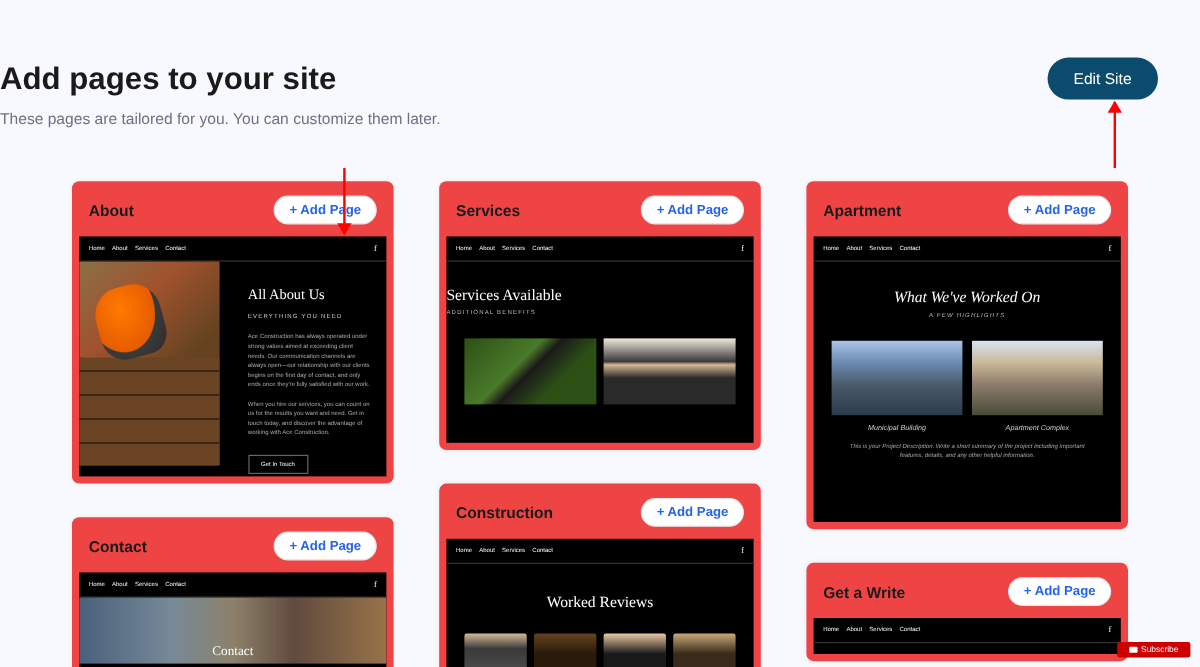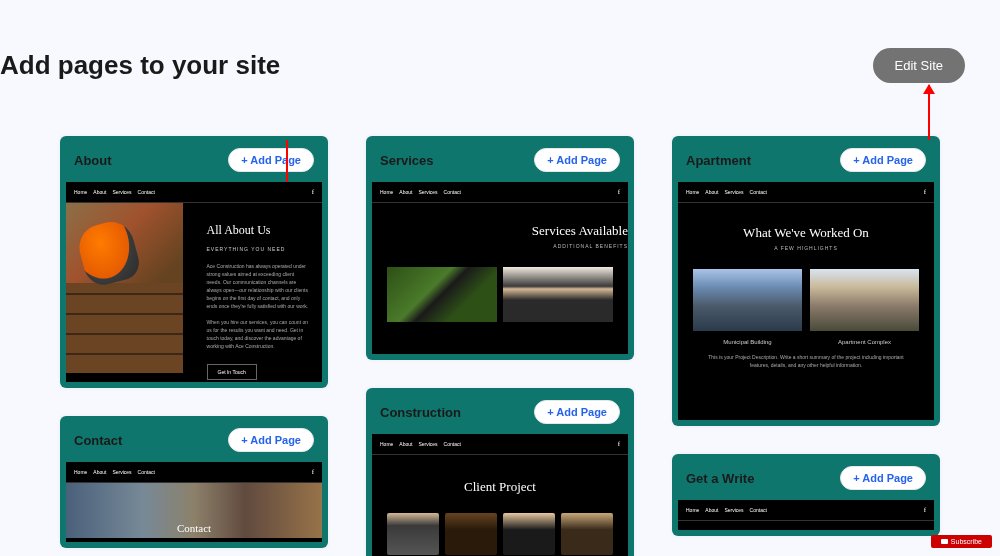--- a/index.html
+++ b/index.html
@@ -27,21 +27,21 @@
       margin-bottom: 10px;
     }
     .subtitle {
       font-size: 13px;
       color: #6b7280;
     }
     .edit-site-btn {
       position: absolute;
       top: 48px;
       right: 35px;
-      background: #737373;
+      background: #0c4a6e;
       color: white;
       border: none;
       padding: 10px 22px;
       border-radius: 20px;
       font-size: 13px;
       font-weight: 500;
       cursor: pointer;
     }
     .arrow-right {
       position: absolute;
@@ -88,21 +88,21 @@
       grid-template-columns: repeat(3, 1fr);
       gap: 38px;
       padding: 25px 60px 0 60px;
     }
     .col {
       display: flex;
       flex-direction: column;
       gap: 28px;
     }
     .card {
-      background: #0f766e;
+      background: #ef4444;
       border-radius: 6px;
       padding: 6px;
       box-shadow: 0 0 4px rgba(0,0,0,0.06);
     }
     .card-header {
       display: flex;
       justify-content: space-between;
       align-items: center;
       padding: 6px 8px 10px 8px;
     }
@@ -184,42 +184,42 @@
       display: inline-block;
       border: 1px solid #666;
       padding: 4px 10px;
       font-size: 5px;
       color: #fff;
       margin-top: 6px;
     }
 
     
     .services-preview { height: 172px; }
-    .services-body { text-align: right; color: #fff; padding: 20px 0 0 0; }
+    .services-body { text-align: left; color: #fff; padding: 20px 0 0 0; }
     .services-head { font-family: Georgia, serif; font-size: 13px; margin-bottom: 4px; }
     .services-sub { font-size: 5px; letter-spacing: 1px; color: #bbb; margin-bottom: 18px; }
     .services-imgs { display: flex; gap: 6px; padding: 0 15px; height: 55px; }
     .svc-img { flex: 1; height: 100%; }
     .svc1 { background: linear-gradient(135deg, #2d5016 0%, #4a7a2a 40%, #1a1a1a 50%, #2d5016 70%); }
     .svc2 { background: linear-gradient(180deg, #f0e8dc 0%, #3a3a3a 35%, #d4b896 40%, #2a2a2a 60%); }
 
     
     .testimonials-preview { height: 140px; }
     .test-body { text-align: center; color: #fff; padding: 24px 0 0 0; }
     .test-head { font-family: Georgia, serif; font-size: 13px; margin-bottom: 18px; }
     .test-imgs { display: flex; gap: 6px; padding: 0 15px; height: 42px; }
     .t-img { flex: 1; height: 100%; border-radius: 2px; }
     .t1 { background: linear-gradient(180deg, #d4b896 0%, #3a3a3a 30%, #555 100%); }
     .t2 { background: linear-gradient(180deg, #654321 0%, #2a1a0a 40%); }
     .t3 { background: linear-gradient(180deg, #e8c8a0 0%, #1a1a1a 40%); }
     .t4 { background: linear-gradient(180deg, #c8a878 0%, #3a2a1a 40%); }
 
     
     .projects-preview { height: 238px; }
-    .proj-body { text-align: center; color: #fff; padding: 22px 0 0 0; }
+    .proj-body { text-align: center; color: #fff; padding: 22px 0 0 0; font-style: italic; }
     .proj-head { font-family: Georgia, serif; font-size: 13px; margin-bottom: 4px; }
     .proj-sub { font-size: 5px; letter-spacing: 1px; color: #bbb; margin-bottom: 18px; }
     .proj-imgs { display: flex; gap: 8px; padding: 0 15px; }
     .p-col { flex: 1; }
     .p-img { height: 62px; margin-bottom: 8px; }
     .p1 { background: linear-gradient(180deg, #aac4e8 0%, #6a8ab0 30%, #4a5a6a 60%, #2a3a4a 100%); }
     .p2 { background: linear-gradient(180deg, #d8e4f0 0%, #c8b898 30%, #8a7a6a 60%, #4a4a3a 100%); }
     .p-cap { font-size: 6px; color: #ccc; margin-bottom: 8px; }
     .proj-para { font-size: 5px; color: #aaa; line-height: 1.6; padding: 0 25px; }
 
@@ -245,20 +245,21 @@
       align-items:center;
       gap:3px;
     }
     .sub-icon { width:7px; height:5px; background:white; border-radius:1px; }
   </style>
 </head>
 <body>
 
 <div class="header">
   <h1 class="title">Add pages to your site</h1>
+  <p class="subtitle">These pages are tailored for you. You can customize them later.</p>
 </div>
 
 <button class="edit-site-btn">Edit Site</button>
 
 <div class="arrow-right"></div>
 <div class="arrow-left"></div>
 
 <div class="grid">
 
   <div class="col">
@@ -354,21 +355,21 @@
         <div class="nav-bar">
           <div class="nav-left">
             <span>Home</span>
             <span>About</span>
             <span>Services</span>
             <span>Contact</span>
           </div>
           <span class="nav-right">f</span>
         </div>
         <div class="test-body">
-          <div class="test-head">Client Project</div>
+          <div class="test-head">Worked Reviews</div>
           <div class="test-imgs">
             <div class="t-img t1"></div>
             <div class="t-img t2"></div>
             <div class="t-img t3"></div>
             <div class="t-img t4"></div>
           </div>
         </div>
       </div>
     </div>
   </div>

